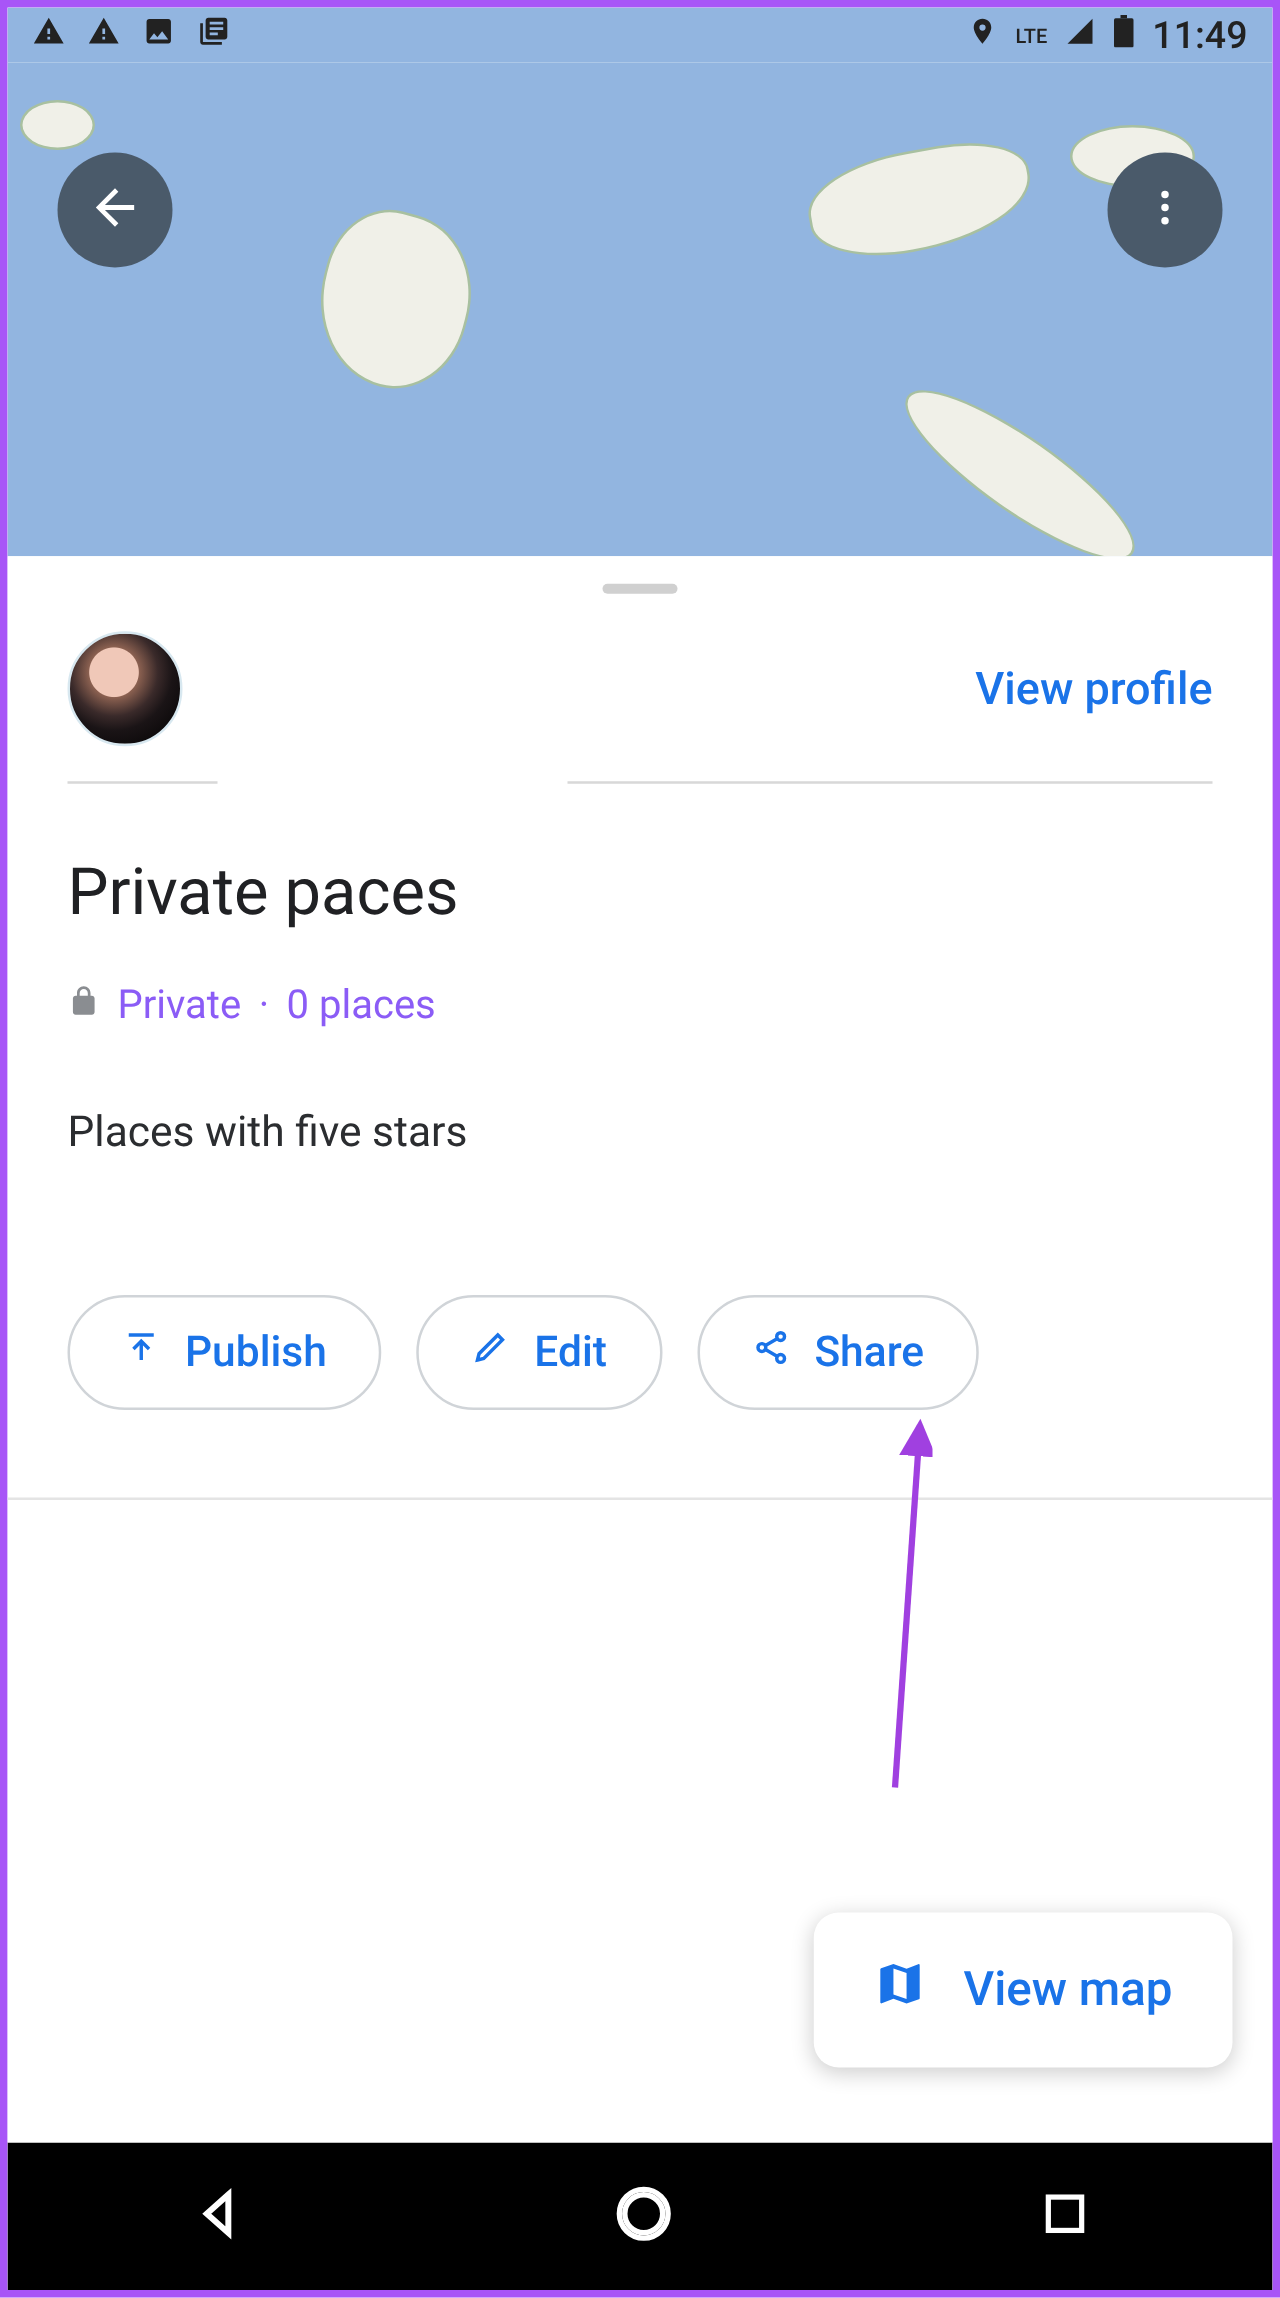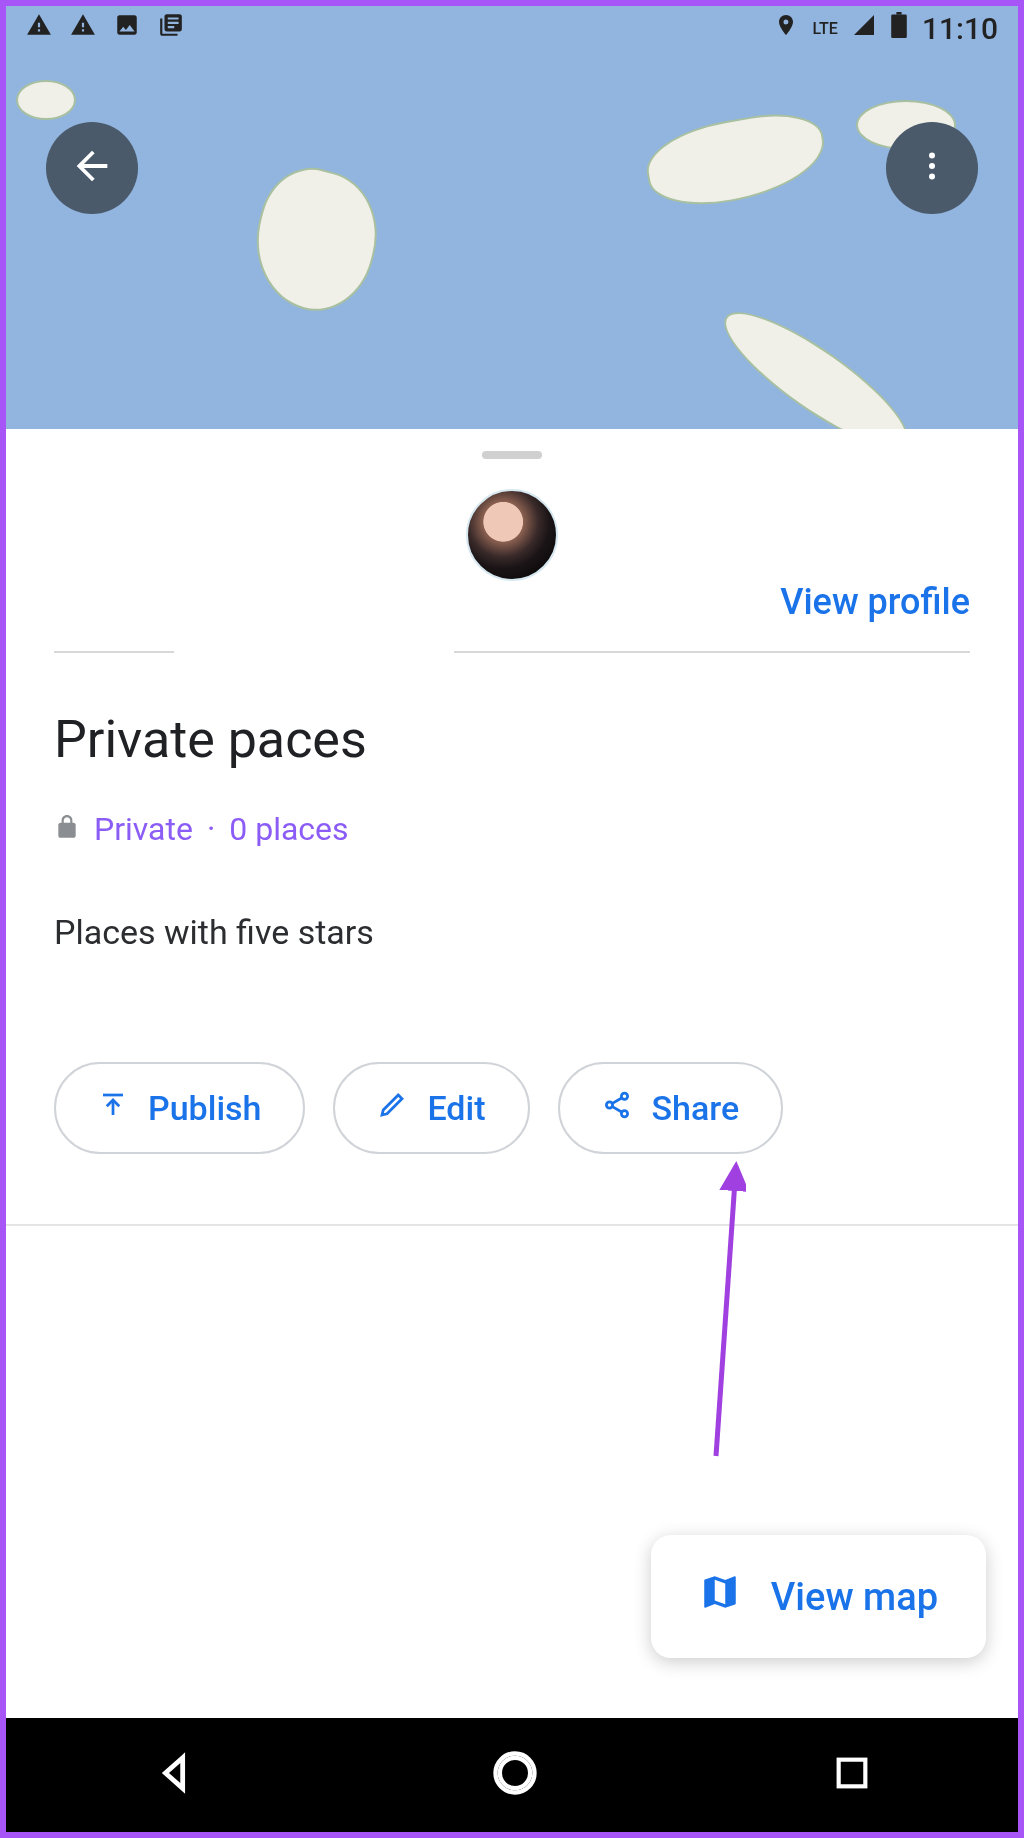--- a/index.html
+++ b/index.html
@@ -72,21 +72,20 @@
     border-radius: 4px;
     position: absolute;
     top: 22px;
     left: 50%;
     transform: translateX(-50%);
   }
   .profile-row {
     display: flex;
     align-items: center;
     padding: 20px 48px 28px 48px;
-    flex-direction: column;
   }
   .avatar {
     width: 92px;
     height: 92px;
     border-radius: 50%;
     background: radial-gradient(circle at 40% 35%, #f0c8b8 0%, #f0c8b8 25%, #8a6050 26%, #3a2a2a 45%, #1a1416 60%, #000 100%);
     border: 2px solid #d8e8f0;
   }
   .view-profile {
     margin-left: auto;
@@ -222,21 +221,21 @@
         <svg width="24" height="24" viewBox="0 0 24 24" fill="#222">
             <path d="M2 22h20V2L2 22z"></path>
           </svg>
       </span>
       <span>
         <svg width="18" height="26" viewBox="0 0 12 20" fill="#222">
             <rect x="0" y="2" width="12" height="18" rx="1"></rect>
             <rect x="4" y="0" width="4" height="2"></rect>
           </svg>
       </span>
-      <span style="font-size:30px;">11:10</span>
+      <span style="font-size:30px;">11:49</span>
     </div>
   </div>
 
   <div class="main-column">
 
     <div class="map-area">
       <div class="island island5"></div>
       <div class="island island1"></div>
       <div class="island island2"></div>
       <div class="island island4"></div>

